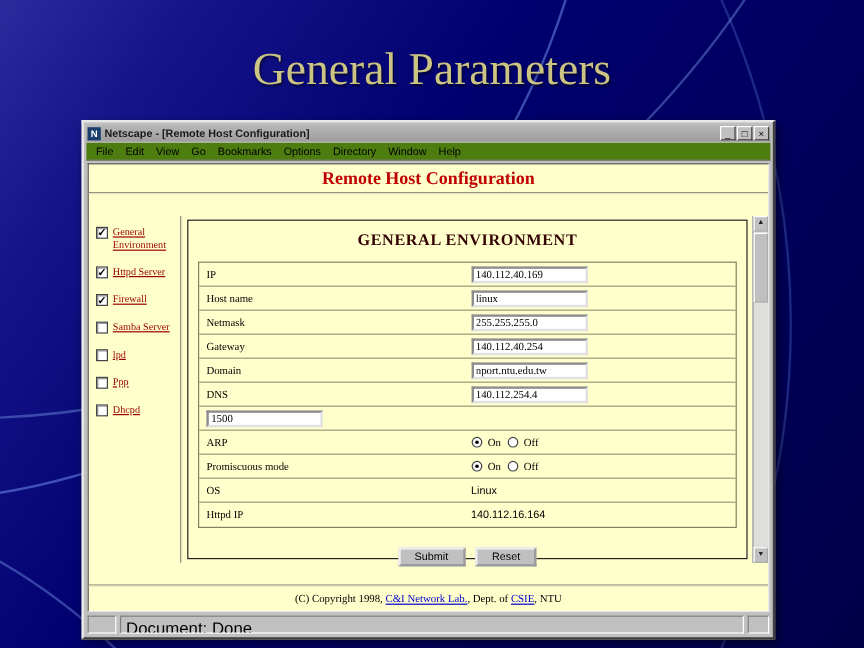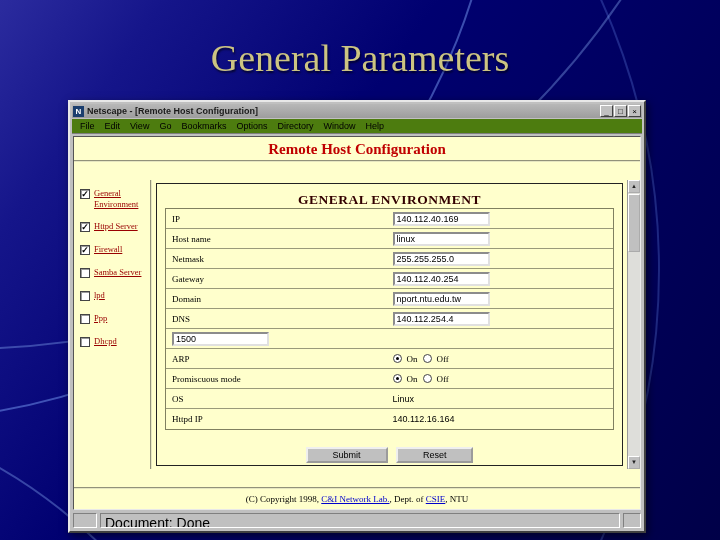--- a/index.html
+++ b/index.html
@@ -52,35 +52,35 @@
   .checkbox { width:10px; height:10px; flex:0 0 10px; margin-top:1px; background:#fff;
     border:1px solid #444; box-shadow:inset 1px 1px 0 #9a9a9a; font-size:9px; line-height:9px;
     text-align:center; font-weight:bold; color:#000; cursor:pointer; }
   .side-link { font-family:"Liberation Serif",serif; font-size:8.5px; color:#990000;
     text-decoration:underline; line-height:1.25; cursor:pointer; }
 
   .main { flex:1; padding:3px 4px; min-width:0; }
   .mainbox { height:100%; border:1px solid #222; display:flex; flex-direction:column; }
   .main-heading { text-align:center; font-family:"Liberation Serif",serif; font-weight:bold;
     font-size:13.5px; color:#330000; margin-top:8px; letter-spacing:.5px; }
-  .ftable { margin:0 8px 0; border:1px solid #808060; }
+  .ftable { margin:10px 8px 0; border:1px solid #808060; }
   .frow { display:flex; align-items:center; height:20px; border-bottom:1px solid #9a9a7a; padding-left:6px; }
   .frow:last-child { border-bottom:none; }
   .flabel { width:50%; font-family:"Liberation Serif",serif; font-size:9px; color:#000; }
   .fval { flex:1; display:flex; align-items:center; gap:5px; }
-  .field { width:97px; height:14px; font-size:9px; font-family:Liberation Sans, sans-serif;
+  .field { width:97px; height:14px; font-size:9px; font-family:Liberation Serif, serif;
     border:2px inset #e0e0e0; background:#fff; padding:0 2px; }
   .rlabel { font-family:"Liberation Serif",serif; font-size:9px; }
   .radio { width:9px; height:9px; border-radius:50%; background:#fff; border:1px solid #444;
     position:relative; cursor:pointer; flex:0 0 9px; }
   .radio.on::after { content:""; position:absolute; left:2px; top:2px; width:3px; height:3px;
     background:#000; border-radius:50%; }
   .fetext { font-size:9px; font-family:"Liberation Sans",sans-serif; color:#000; }
   .btnrow { text-align:center; margin-top:14px; }
-  .btn { font-size:9px; padding:1px 25px; background:#c0c0c0; border:2px outset #efefef;
+  .btn { font-size:9px; padding:1px 12px; background:#c0c0c0; border:2px outset #efefef;
     font-family:"Liberation Sans",sans-serif; cursor:pointer; margin:0 2px; }
 
   .scrollbar { width:13px; background:#dededa; border-left:1px solid #999;
     display:flex; flex-direction:column; }
   .sb-btn { height:13px; background:#c0c0c0; border:1px outset #fff; font-size:6px; line-height:11px;
     text-align:center; color:#222; cursor:pointer; }
   .sb-thumb { height:58px; margin-top:1px; background:#c0c0c0; border:1px outset #fff; cursor:grab; }
   .sb-spacer { flex:1; }
 
   .footer { height:22px; border-top:2px groove #e6e6c0; text-align:center;

